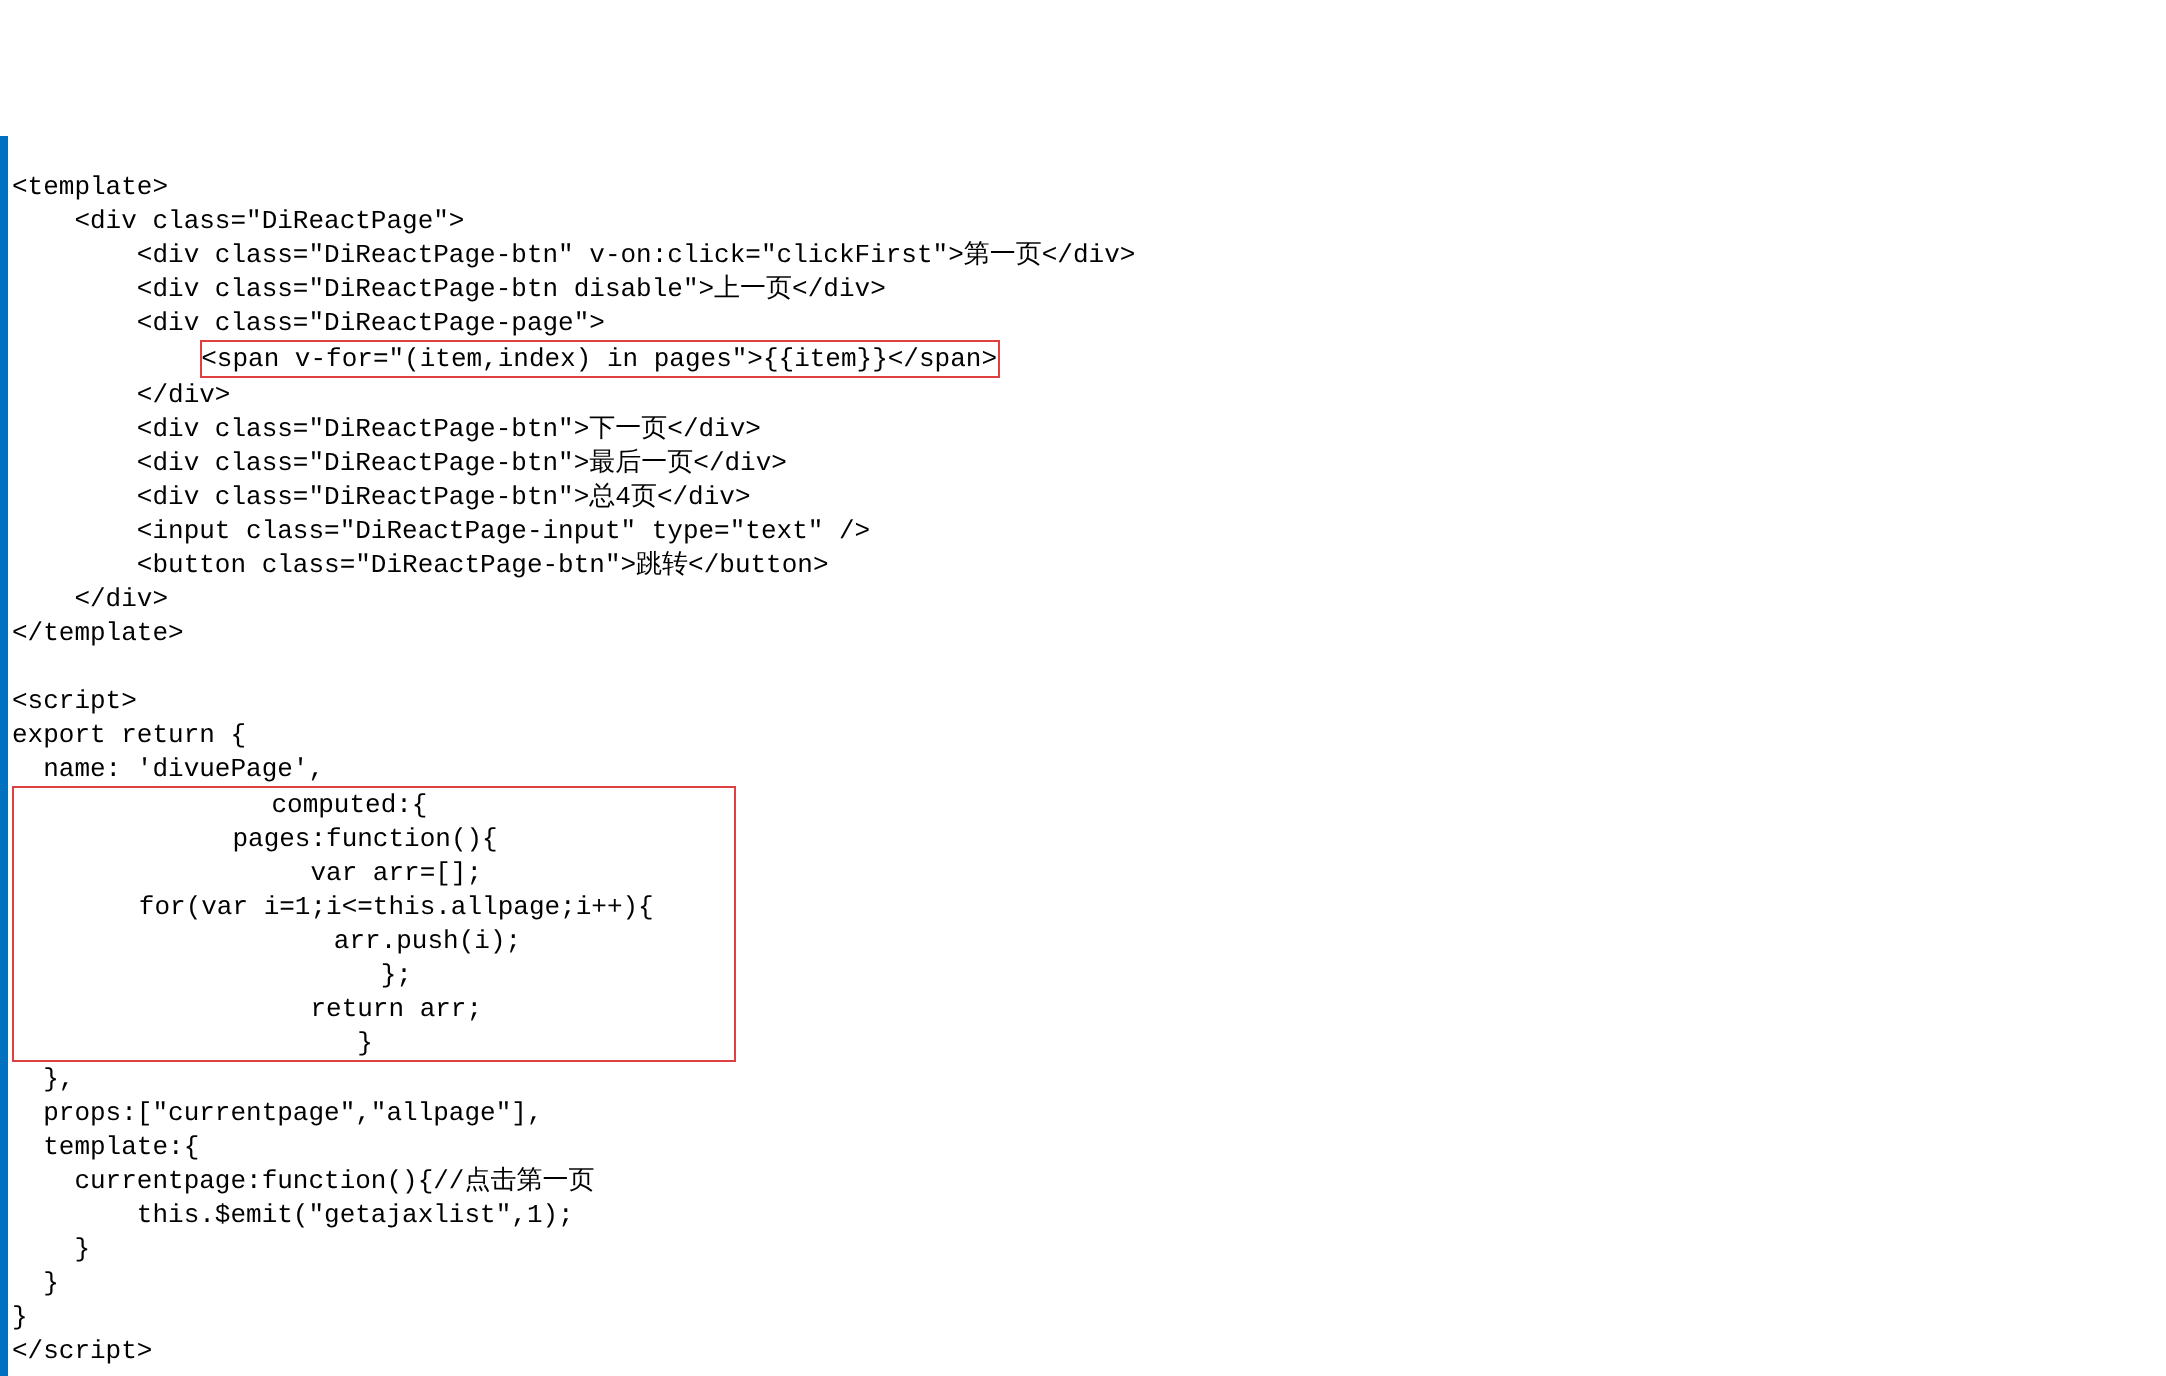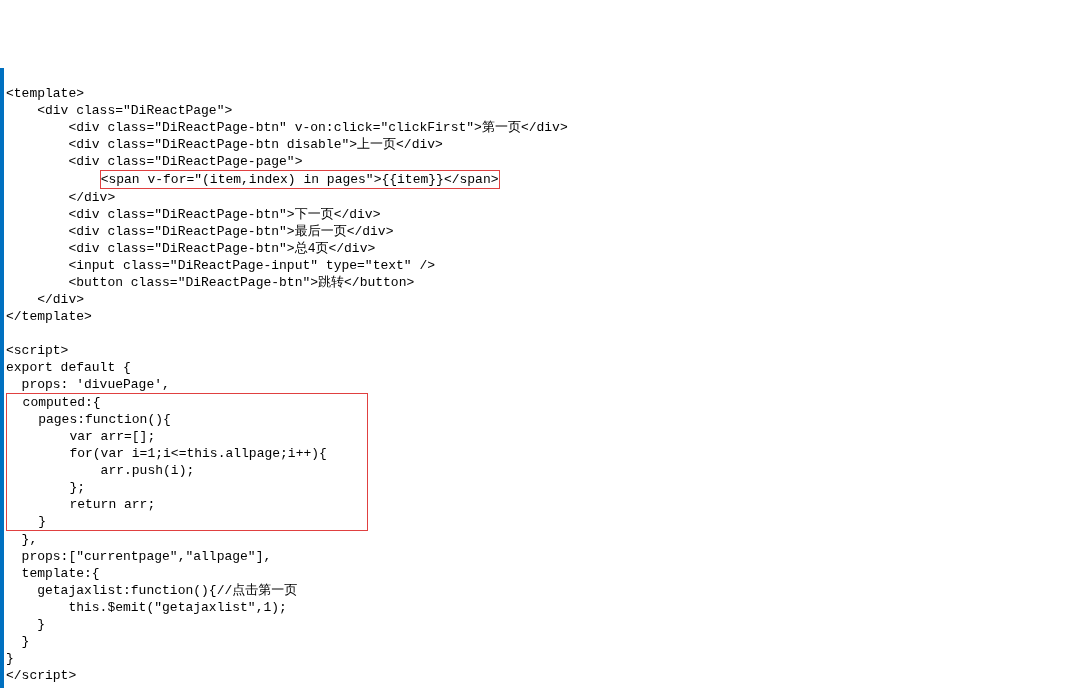--- a/index.html
+++ b/index.html
@@ -17,20 +17,21 @@
     padding-left: 2px;
   }
   .red-box {
     border: 1px solid #e04040;
     display: inline-block;
   }
   .red-box2 {
     border: 1px solid #e04040;
     display: inline-block;
     padding-right: 40px;
+    text-align: center;
   }
 </style>
 </head>
 <body>
 
 
 
 <div class="container">
 <span>&lt;template&gt;</span>
 <span>    &lt;div class="DiReactPage"&gt;</span>
@@ -41,34 +42,34 @@
 <span>        &lt;/div&gt;</span>
 <span>        &lt;div class="DiReactPage-btn"&gt;下一页&lt;/div&gt;</span>
 <span>        &lt;div class="DiReactPage-btn"&gt;最后一页&lt;/div&gt;</span>
 <span>        &lt;div class="DiReactPage-btn"&gt;总4页&lt;/div&gt;</span>
 <span>        &lt;input class="DiReactPage-input" type="text" /&gt;</span>
 <span>        &lt;button class="DiReactPage-btn"&gt;跳转&lt;/button&gt;</span>
 <span>    &lt;/div&gt;</span>
 <span>&lt;/template&gt;</span>
 <span></span>
 <span>&lt;script&gt;</span>
-<span>export default {</span>
-<span>  props: 'divuePage',</span>
+<span>export return {</span>
+<span>  name: 'divuePage',</span>
 <span class="red-box2"><span>  computed:{</span>
 <span>    pages:function(){</span>
 <span>        var arr=[];</span>
 <span>        for(var i=1;i&lt;=this.allpage;i++){</span>
 <span>            arr.push(i);</span>
 <span>        };</span>
 <span>        return arr;</span>
 <span>    }</span></span>
 <span>  },</span>
 <span>  props:["currentpage","allpage"],</span>
 <span>  template:{</span>
-<span>    getajaxlist:function(){//点击第一页</span>
+<span>    currentpage:function(){//点击第一页</span>
 <span>        this.$emit("getajaxlist",1);</span>
 <span>    }</span>
 <span>  }</span>
 <span>}</span>
 <span>&lt;/script&gt;</span>
 <span></span>
 
 
 
 

